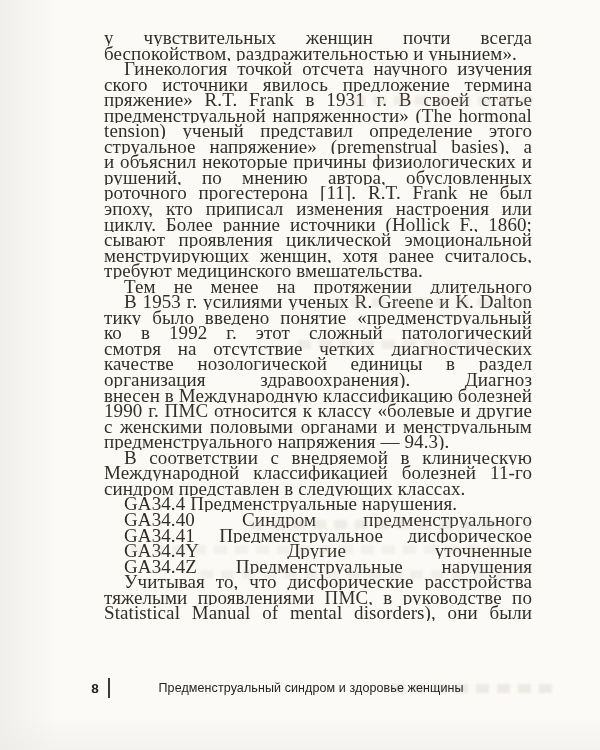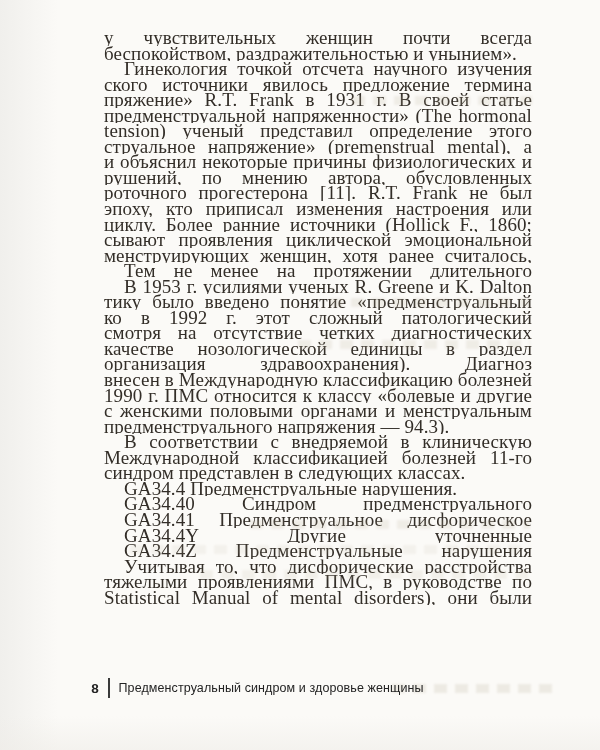--- a/index.html
+++ b/index.html
@@ -15,21 +15,21 @@
     font-size:19px;line-height:15.55px;letter-spacing:.1px;}
   .line{text-align:justify;text-align-last:justify;white-space:normal;overflow:hidden;height:15.55px;}
   .line.end{text-align-last:left;}
   .line.indent{text-indent:20px;}
   .it{}
 
   .footer{position:absolute;left:88px;top:678px;display:flex;align-items:center;
     font-family:"Liberation Sans",sans-serif;color:#232323;}
   .pagenum{font-weight:bold;font-size:13.5px;width:14px;text-align:center;}
   .fsep{display:inline-block;width:1.5px;height:20px;background:#3a3a3a;margin:0 9px 0 6px;}
-  .ftitle{font-size:12.5px;letter-spacing:.1px;}
+  .ftitle{font-size:12.5px;letter-spacing:.1px;margin-left:40px;}
 
   
   .smudge{position:absolute;height:9px;opacity:.33;filter:blur(1.2px);pointer-events:none;
     background:repeating-linear-gradient(90deg,rgba(187,177,156,.55) 0 13px,rgba(187,177,156,0) 13px 21px);}
   .s1{left:352px;top:96px;width:180px;}
   .s2{left:330px;top:298px;width:200px;}
   .s3{left:298px;top:340px;width:232px;}
   .s4{left:250px;top:520px;width:280px;}
   .s5{left:130px;top:545px;width:400px;opacity:.22;}
   .s6{left:200px;top:570px;width:330px;opacity:.25;}
@@ -41,28 +41,29 @@
 <div class="screen">
 
   <div class="textblock">
       <div class="line"><span>у чувствительных женщин почти всегда сопровождаются душевным</span></div>
       <div class="line end"><span>беспокойством, раздражительностью и унынием».</span></div>
       <div class="line indent"><span>Гинекология точкой отсчета научного изучения этого патологиче-</span></div>
       <div class="line"><span>ского источники явилось предложение термина «предменструальное на-</span></div>
       <div class="line"><span>пряжение» R.T. Frank в 1931 г. В своей статье «Гормональные причины</span></div>
       <div class="line"><span>предменструальной напряженности» (</span><span class="it">The hormonal basies of premenstrual</span></div>
       <div class="line"><span class="it">tension</span><span>) ученый представил определение этого состояния как «предмен-</span></div>
-      <div class="line"><span>струальное напряжение» (</span><span class="it">premenstrual mental</span><span>), а также сформулировал</span></div>
+      <div class="line"><span>струальное напряжение» (</span><span class="it">premenstrual basies</span><span>), а также сформулировал</span></div>
       <div class="line"><span>и объяснил некоторые причины физиологических и неуказанные на-</span></div>
       <div class="line"><span>рушений, по мнению автора, обусловленных снижением уровня сыво-</span></div>
       <div class="line"><span>роточного прогестерона [11]. R.T. Frank не был первым в современную</span></div>
       <div class="line"><span>эпоху, кто приписал изменения настроения или эмоций менструальному</span></div>
       <div class="line"><span>циклу. Более ранние источники (Hollick F., 1860; Giles A.E., 1901) опи-</span></div>
       <div class="line"><span>сывают проявления циклической эмоциональной изменчивости у части</span></div>
       <div class="line"><span>менструирующих женщин, хотя ранее считалось, что эти проявления не</span></div>
+      <div class="line end"><span>требуют медицинского вмешательства.</span></div>
       <div class="line indent"><span>Тем не менее на протяжении длительного времени пациентки с по-</span></div>
       <div class="line indent"><span>В 1953 г. усилиями ученых R. Greene и K. Dalton в медицинскую прак-</span></div>
       <div class="line"><span>тику было введено понятие «предменструальный синдром» [12]. И толь-</span></div>
       <div class="line"><span>ко в 1992 г. этот сложный патологический симптомокомплекс, даже не-</span></div>
       <div class="line"><span>смотря на отсутствие четких диагностических критериев, был включен в</span></div>
       <div class="line"><span>качестве нозологической единицы в раздел «Гинекология» (Всемирная</span></div>
       <div class="line"><span>организация здравоохранения). Диагноз «Предменструальный синдром»</span></div>
       <div class="line"><span>внесен в Международную классификацию болезней 10-го пересмотра в</span></div>
       <div class="line"><span>1990 г. ПМС относится к классу «болевые и другие состояния, связанные</span></div>
       <div class="line"><span>с женскими половыми органами и менструальным циклом» (Синдром</span></div>

